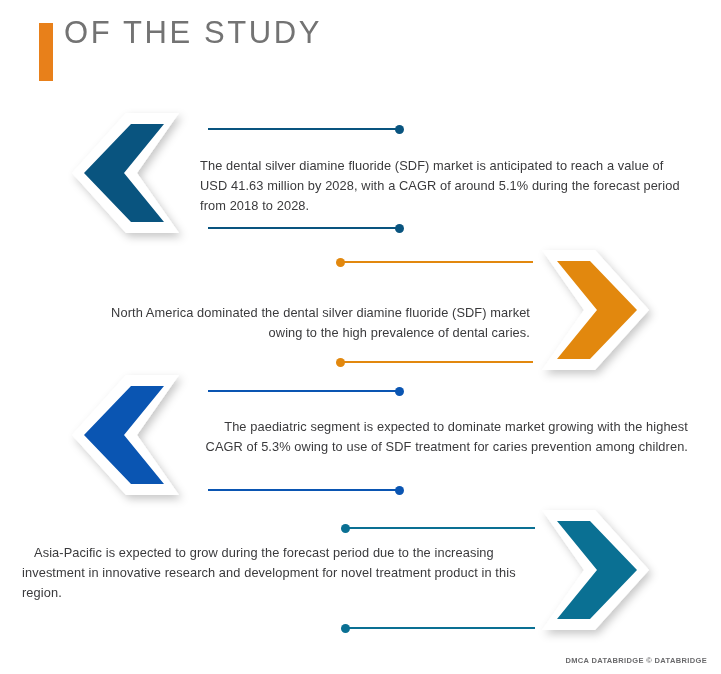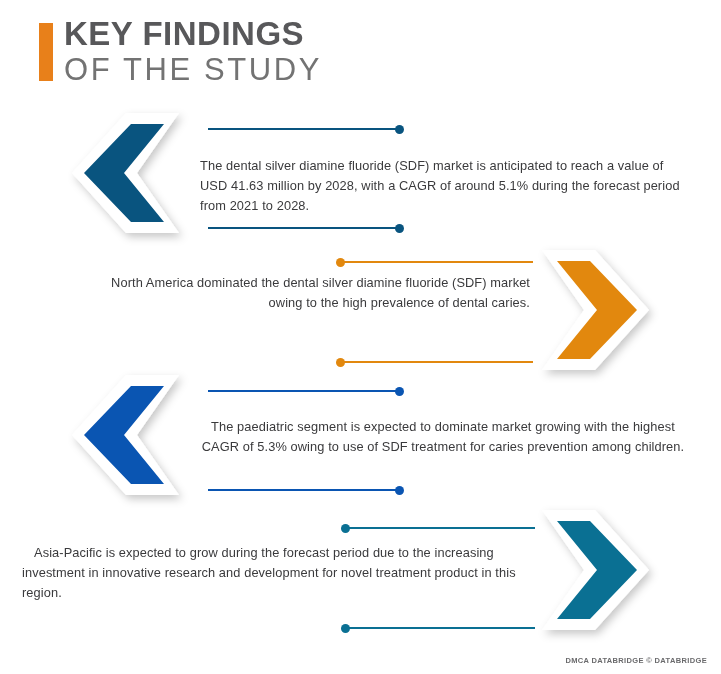--- a/index.html
+++ b/index.html
@@ -106,42 +106,41 @@
 
   
   .row-text {
     position: absolute;
     font-size: 12.8px;
     line-height: 1.55;
     color: #3A3A3C;
     letter-spacing: 0.1px;
   }
   #row-0 .row-text { left: 200px; top: 48px; width: 480px; text-align: left; }
-  #row-1 .row-text { left: 80px;  top: 28px; width: 450px; text-align: right; }
-  #row-2 .row-text { left: 198px; top: 47px; width: 490px; text-align: center; }
+  #row-1 .row-text { left: 80px;  top: 58px; width: 450px; text-align: right; }
+  #row-2 .row-text { left: 198px; top: 47px; width: 490px; text-align: right; }
   #row-3 .row-text { left: 22px;  top: 38px; width: 520px; text-align: left; text-indent: 12px; }
 
   
   #footer {
     position: absolute;
     right: 14px;
     bottom: 9px;
     font-size: 7.5px;
     letter-spacing: 0.35px;
     color: #6A6A6C;
     font-weight: bold;
   }
 </style>
 </head>
 <body>
 
 <div id="header">
   <div id="accent-bar" style="background: rgb(232, 128, 26);"></div>
   <div id="title-block">
-    <span id="title-line1">KEY FINDINGS</span>
     <span id="title-line2">OF THE STUDY</span>
   </div>
 </div>
 
 <div class="row" id="row-0">
   <div class="chevron-wrap left">
     <svg class="chevron-svg" viewBox="0 0 130 130">
       <defs>
         <filter id="sh0" x="-25%" y="-25%" width="160%" height="160%">
           <feDropShadow dx="3" dy="4" stdDeviation="4" flood-color="#000000" flood-opacity="0.22"></feDropShadow>
@@ -152,21 +151,21 @@
       </g>
       <path class="chev-fill" d="M67,16 L100,16 L60,65 L100,114 L67,114 L20,65 Z" fill="#09547F"></path>
     </svg>
   </div>
   <div class="line line-top dot-right" style="background: rgb(9, 84, 127);">
     <span class="dot" style="background: rgb(9, 84, 127);"></span>
   </div>
   <div class="line line-bottom dot-right" style="background: rgb(9, 84, 127);">
     <span class="dot" style="background: rgb(9, 84, 127);"></span>
   </div>
-  <div class="row-text">The dental silver diamine fluoride (SDF) market is anticipated to reach a value of USD 41.63 million by 2028, with a CAGR of around 5.1% during the forecast period from 2021 to 2028.</div>
+  <div class="row-text">The dental silver diamine fluoride (SDF) market is anticipated to reach a value of USD 41.63 million by 2028, with a CAGR of around 5.1% during the forecast period from 2018 to 2028.</div>
 </div>
 
 <div class="row" id="row-1">
   <div class="chevron-wrap right">
     <svg class="chevron-svg" viewBox="0 0 130 130">
       <defs>
         <filter id="sh1" x="-25%" y="-25%" width="160%" height="160%">
           <feDropShadow dx="3" dy="4" stdDeviation="4" flood-color="#000000" flood-opacity="0.22"></feDropShadow>
         </filter>
       </defs>

